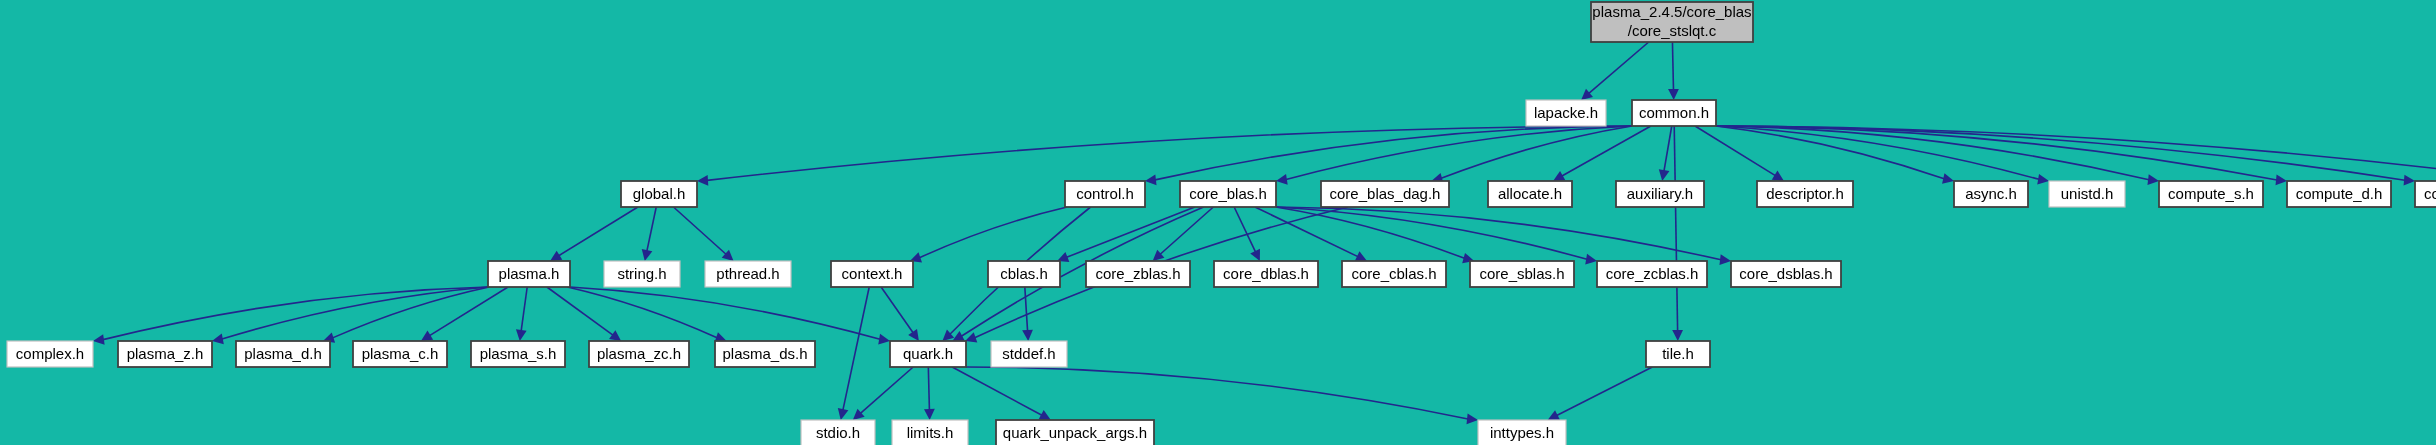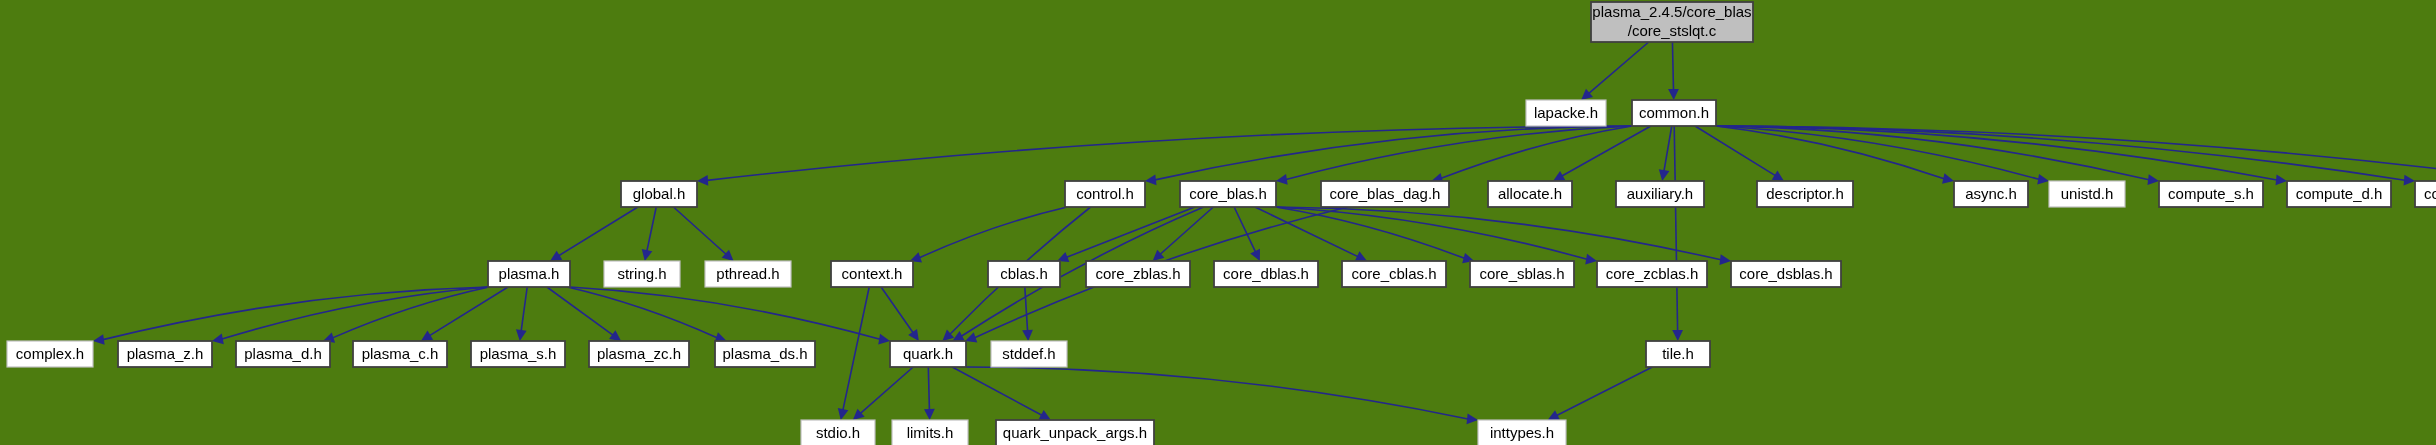--- a/index.html
+++ b/index.html
@@ -1,17 +1,17 @@
 <!DOCTYPE html>
 <html><head>
 <meta charset="utf-8">
 <style>
   html,body{margin:0;padding:0;background:#ffffff;}
   body{font-family:"Liberation Sans", sans-serif;}
-  #graph-wrap{position:relative;width:2436px;height:445px;background:#4d7c0f;overflow:hidden;text-align:center;}
+  #graph-wrap{position:relative;width:2436px;height:445px;background:#14b8a6;overflow:hidden;text-align:center;}
   svg#graph{position:absolute;left:0;top:0;width:2436px;height:445px;display:block;}
   .node-label{font-family:"Liberation Sans", sans-serif;font-size:15px;fill:#000000;
                dominant-baseline:middle;text-anchor:middle;}
   .edge{fill:none;stroke:#23268c;stroke-width:1.6px;}
   .arrowhead{fill:#23268c;}
 </style>
 </head>
 <body>
 
 <div id="graph-wrap">

